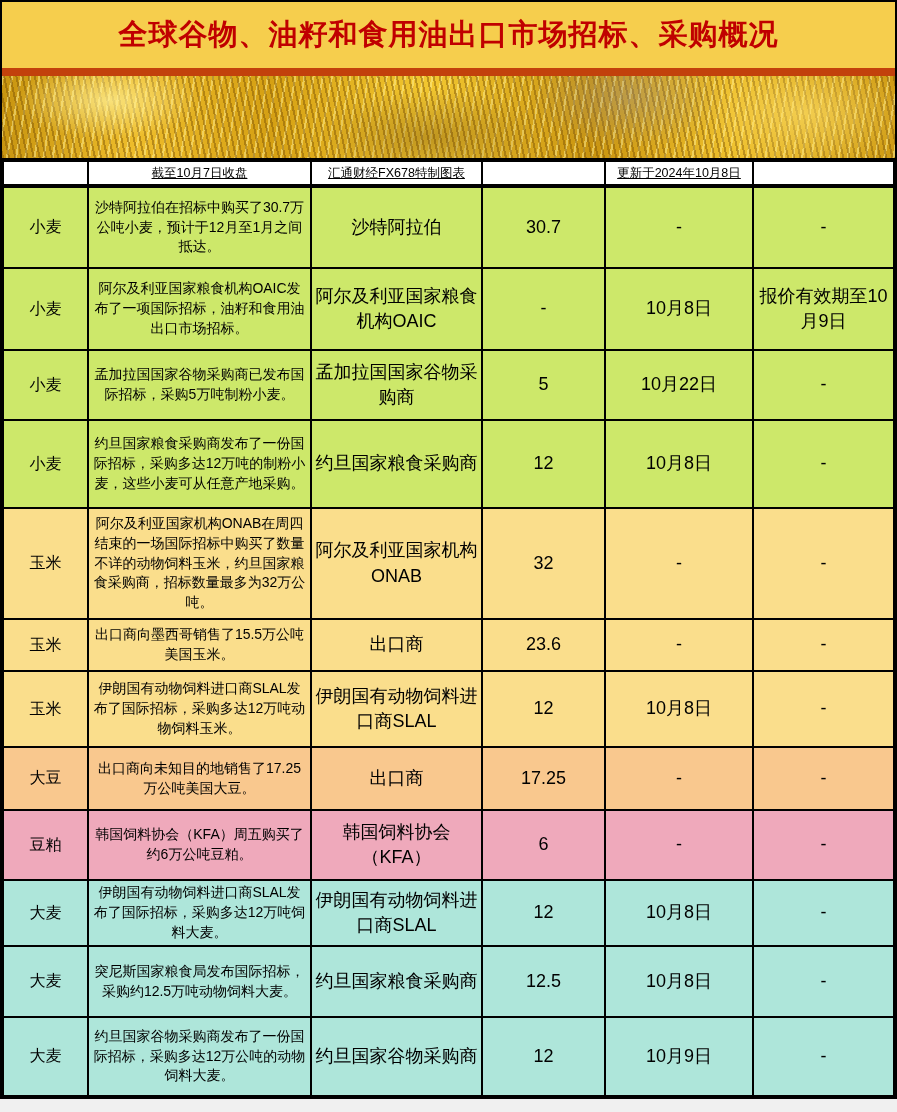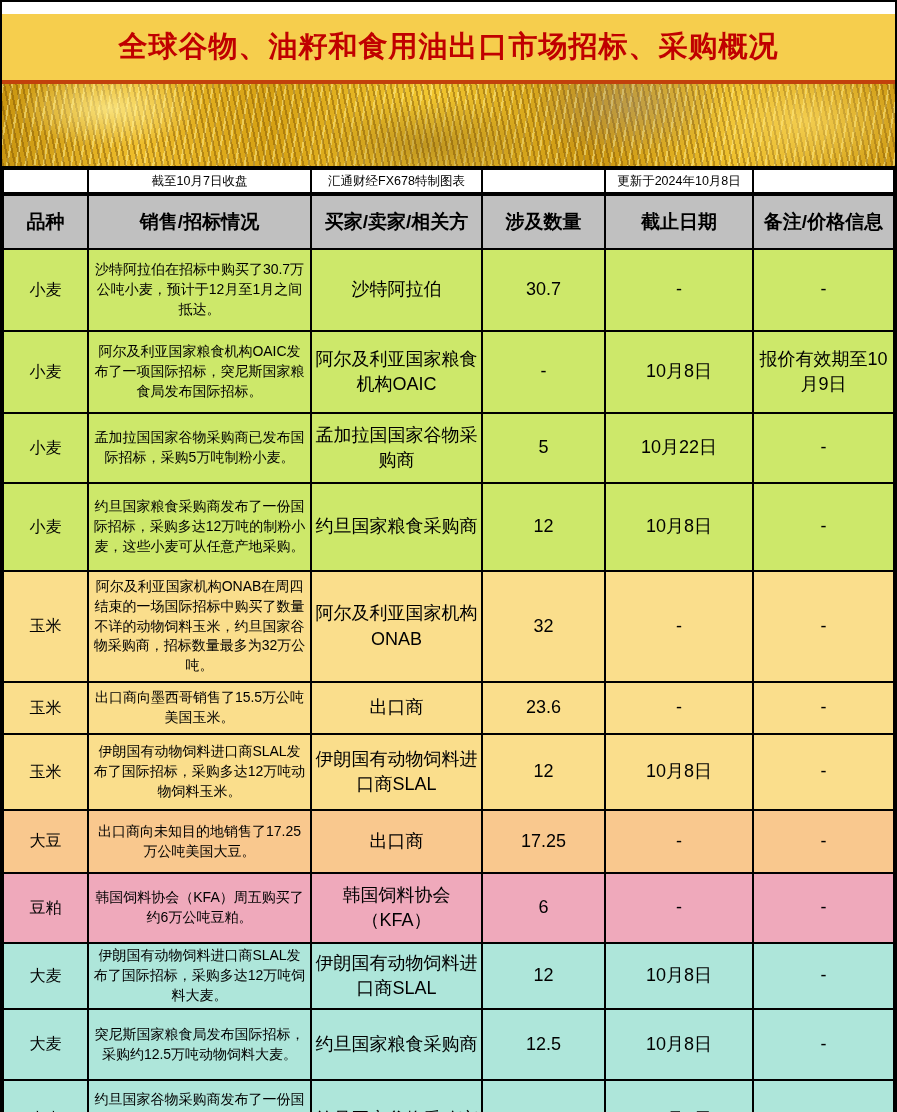--- a/index.html
+++ b/index.html
@@ -4,22 +4,22 @@
 <style>
   html,body{margin:0;padding:0;background:#f0f0f0;}
   .page{
     width:897px; box-sizing:border-box; margin:0 auto; background:#fff;
     border:2px solid #000;
     font-family:"Liberation Sans","DejaVu Sans",sans-serif;
     color:#000;
   }
   
   .banner{
-    height:66px; border-bottom:4px solid #c2410c;
-    display:flex; align-items:center; justify-content:center;margin-top:12px;
+    height:66px; border-bottom:8px solid #c2410c;
+    display:flex; align-items:center; justify-content:center;
   }
   .banner .title{
     font-family:"Liberation Serif","DejaVu Serif",serif;
     font-weight:bold; font-size:29px; letter-spacing:1px;
   }
   
   .wheat{
     height:82px; border-bottom:2px solid #000;
     background:
       radial-gradient(ellipse 130px 55px at 12% 30%, rgba(255,240,150,.75), rgba(255,240,150,0) 70%),
@@ -30,21 +30,21 @@
       repeating-linear-gradient(100deg, rgba(255,240,150,.5) 0 2px, rgba(255,240,150,0) 2px 9px),
       linear-gradient(90deg,#c89510,#eebd2b 15%,#d5a013 30%,#f2c730 48%,#c9940f 66%,#eec02c 82%,#cf9b14 100%);
     background-color:#d8a516;
   }
   
   table.tbl{width:100%; border-collapse:collapse; table-layout:fixed;}
   table.tbl td, table.tbl th{
     border:2px solid #000; text-align:center; vertical-align:middle;
     overflow:hidden; word-break:break-word; padding:2px 3px;
   }
-  tr.meta{height:25px;}
+  tr.meta{height:25px;text-decoration:underline;}
   tr.meta td{font-size:12.5px; border-bottom-width:4px; padding:1px 2px; background:#fff;}
   tr.head th{height:48px; font-size:19px; font-weight:bold;}
   td.c-commodity{font-size:16px;}
   td.c-details{font-size:14px; line-height:1.42; padding:2px 5px;}
   td.c-party{font-size:18px; line-height:1.4;}
   td.c-qty, td.c-deadline, td.c-notes{font-size:18px; line-height:1.4;}
   
   #rows tr:nth-child(1){height:82px}
   #rows tr:nth-child(2){height:82px}
   #rows tr:nth-child(3){height:70px}
@@ -80,41 +80,33 @@
     </colgroup>
     <thead>
       <tr class="meta">
         <td></td>
         <td>截至10月7日收盘</td>
         <td>汇通财经FX678特制图表</td>
         <td></td>
         <td>更新于2024年10月8日</td>
         <td></td>
       </tr>
-      <tr class="head">
-        <th style="background: rgb(192, 192, 192);">品种</th>
-        <th style="background: rgb(192, 192, 192);">销售/招标情况</th>
-        <th style="background: rgb(192, 192, 192);">买家/卖家/相关方</th>
-        <th style="background: rgb(192, 192, 192);">涉及数量</th>
-        <th style="background: rgb(192, 192, 192);">截止日期</th>
-        <th style="background: rgb(192, 192, 192);">备注/价格信息</th>
-      </tr>
     </thead>
     <tbody id="rows">
         <tr style="background: rgb(205, 232, 106);">
     <td class="c-commodity">小麦</td>
     <td class="c-details">沙特阿拉伯在招标中购买了30.7万公吨小麦，预计于12月至1月之间抵达。</td>
     <td class="c-party">沙特阿拉伯</td>
     <td class="c-qty">30.7</td>
     <td class="c-deadline">-</td>
     <td class="c-notes">-</td>
   </tr>
         <tr style="background: rgb(205, 232, 106);">
     <td class="c-commodity">小麦</td>
-    <td class="c-details">阿尔及利亚国家粮食机构OAIC发布了一项国际招标，突尼斯国家粮食局发布国际招标。</td>
+    <td class="c-details">阿尔及利亚国家粮食机构OAIC发布了一项国际招标，油籽和食用油出口市场招标。</td>
     <td class="c-party">阿尔及利亚国家粮食机构OAIC</td>
     <td class="c-qty">-</td>
     <td class="c-deadline">10月8日</td>
     <td class="c-notes">报价有效期至10月9日</td>
   </tr>
         <tr style="background: rgb(205, 232, 106);">
     <td class="c-commodity">小麦</td>
     <td class="c-details">孟加拉国国家谷物采购商已发布国际招标，采购5万吨制粉小麦。</td>
     <td class="c-party">孟加拉国国家谷物采购商</td>
     <td class="c-qty">5</td>
@@ -124,21 +116,21 @@
         <tr style="background: rgb(205, 232, 106);">
     <td class="c-commodity">小麦</td>
     <td class="c-details">约旦国家粮食采购商发布了一份国际招标，采购多达12万吨的制粉小麦，这些小麦可从任意产地采购。</td>
     <td class="c-party">约旦国家粮食采购商</td>
     <td class="c-qty">12</td>
     <td class="c-deadline">10月8日</td>
     <td class="c-notes">-</td>
   </tr>
         <tr style="background: rgb(250, 222, 140);">
     <td class="c-commodity">玉米</td>
-    <td class="c-details">阿尔及利亚国家机构ONAB在周四结束的一场国际招标中购买了数量不详的动物饲料玉米，约旦国家谷物采购商，招标数量最多为32万公吨。</td>
+    <td class="c-details">阿尔及利亚国家机构ONAB在周四结束的一场国际招标中购买了数量不详的动物饲料玉米，约旦国家粮食采购商，招标数量最多为32万公吨。</td>
     <td class="c-party">阿尔及利亚国家机构ONAB</td>
     <td class="c-qty">32</td>
     <td class="c-deadline">-</td>
     <td class="c-notes">-</td>
   </tr>
         <tr style="background: rgb(250, 222, 140);">
     <td class="c-commodity">玉米</td>
     <td class="c-details">出口商向墨西哥销售了15.5万公吨美国玉米。</td>
     <td class="c-party">出口商</td>
     <td class="c-qty">23.6</td>

